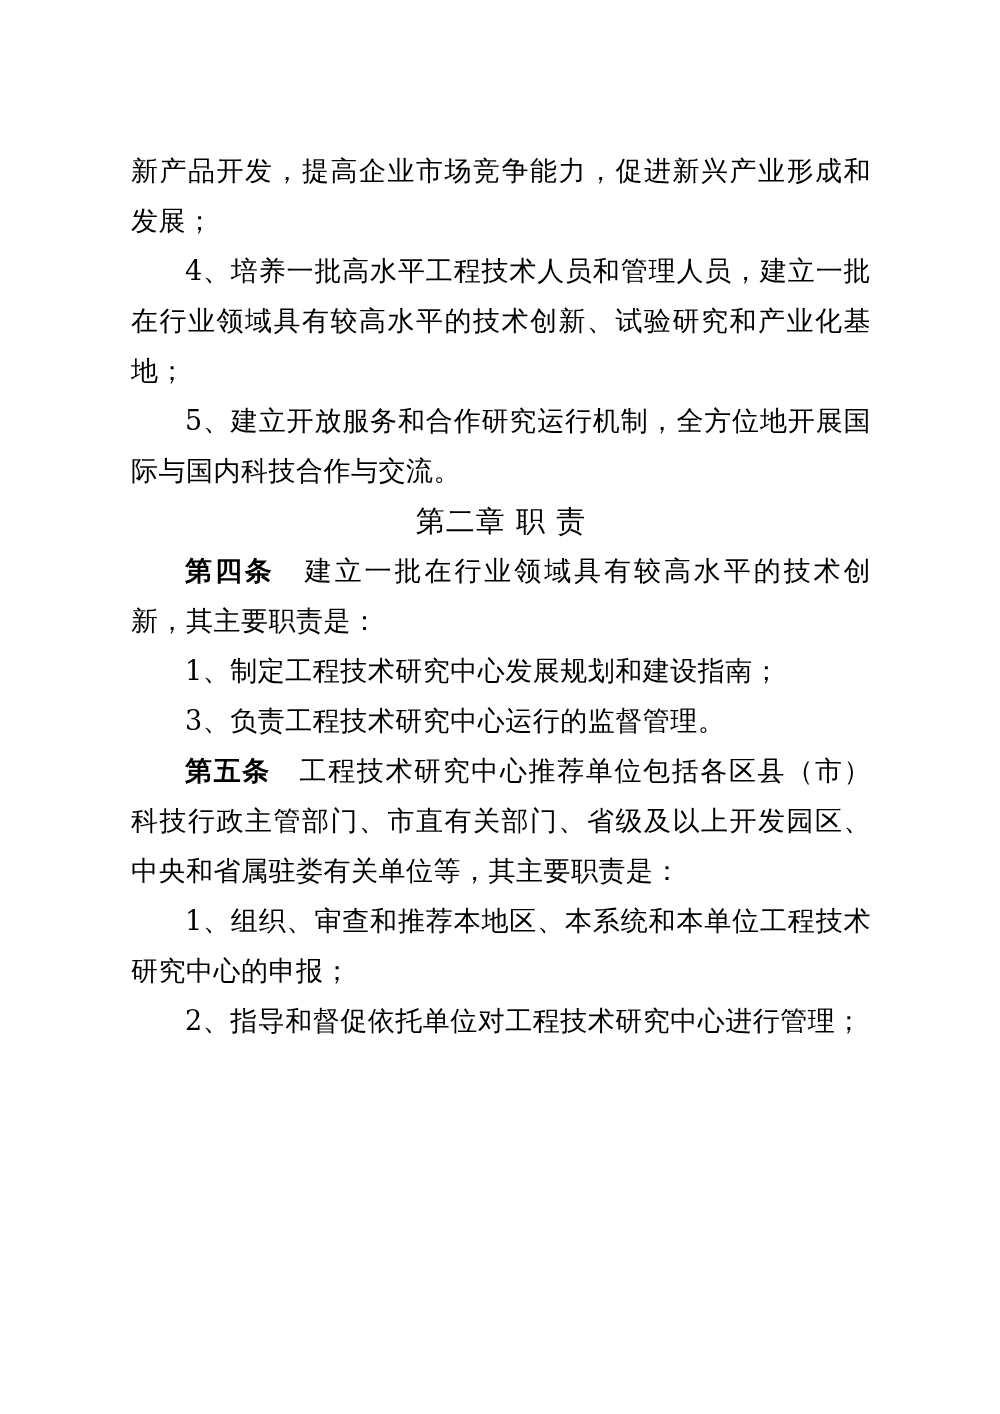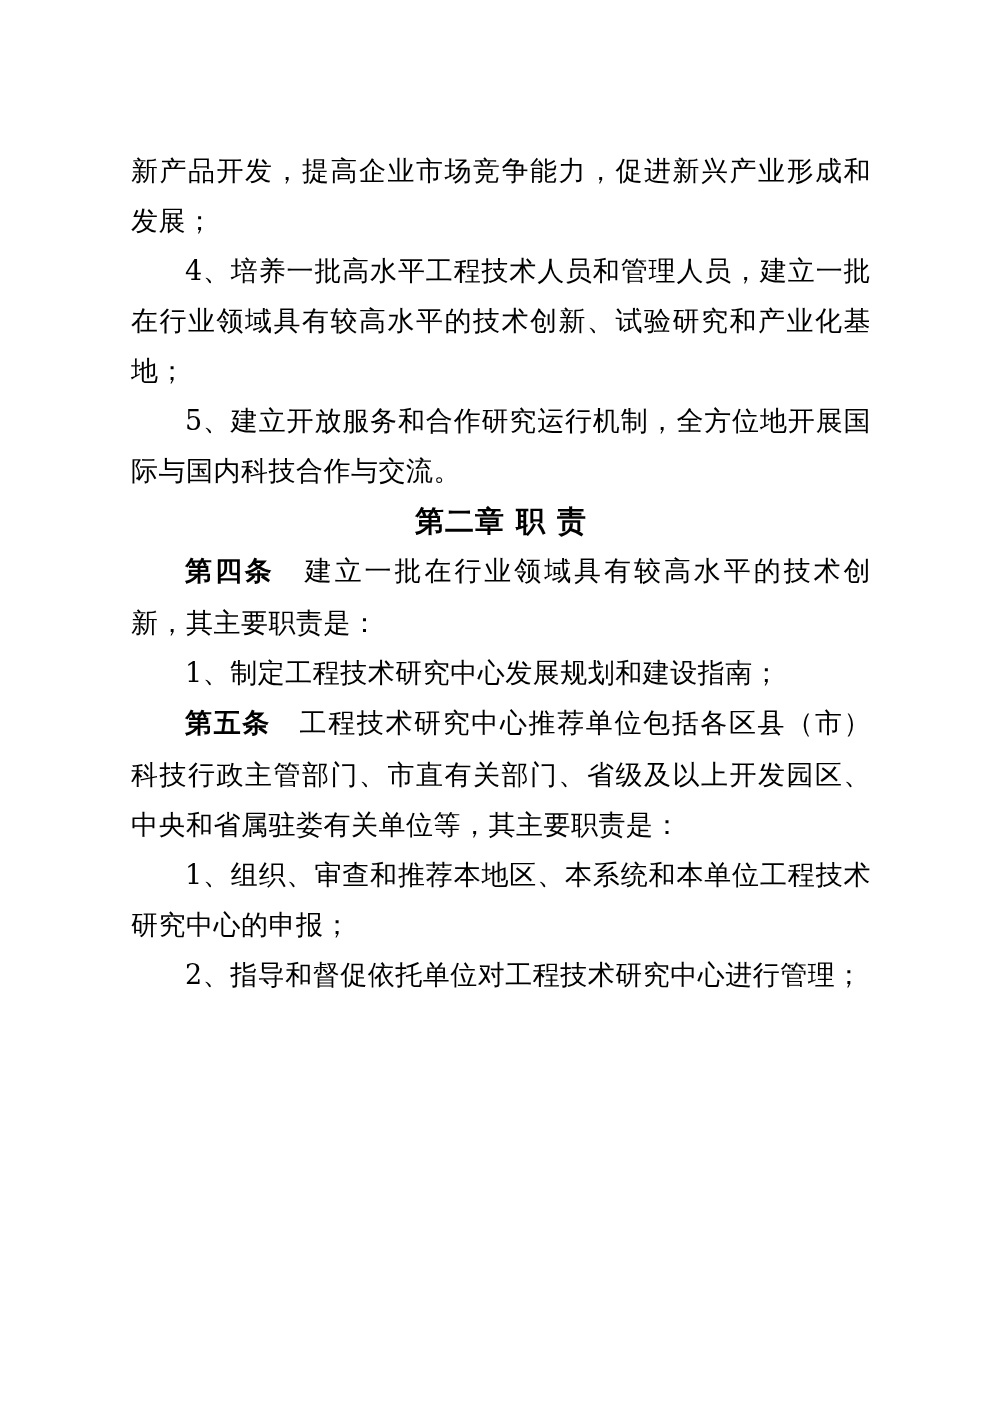--- a/index.html
+++ b/index.html
@@ -34,28 +34,28 @@
     text-justify: inter-ideograph;
     letter-spacing: 0.5px;
     word-break: break-all;
   }
   .content p.indent {
     text-indent: 2em;
   }
   .content p.heading {
     text-align: center;
     text-indent: 0;
-    font-weight: bold;
+    font-weight: normal;
     font-size: 29px;
     font-family: "DejaVu Sans", "Liberation Sans", sans-serif;
     letter-spacing: 1px;
   }
   .article-no {
     font-weight: bold;
-    font-family: Liberation Mono, monospace;
+    font-family: Liberation Serif, serif;
   }
   .footer {
     position: absolute;
     left: 0;
     right: 0;
     top: 1276px;
     text-align: center;
     font-size: 21px;
     line-height: 28px;
     color: #000000;
@@ -72,20 +72,21 @@
 
   <p class="indent"><span class="para-text">5、建立开放服务和合作研究运行机制，全方位地开展国际与国内科技合作与交流。</span></p>
 
   <p class="heading"><span class="para-text">第二章 职 责</span></p>
 
   <p class="indent"><strong class="article-no">第四条</strong><span class="para-text">　建立一批在行业领域具有较高水平的技术创新，其主要职责是：</span></p>
 
   <p class="indent"><span class="para-text">1、制定工程技术研究中心发展规划和建设指南；</span></p>
 
 
+  <p class="indent"><span class="para-text">3、负责工程技术研究中心运行的监督管理。</span></p>
 
   <p class="indent"><strong class="article-no">第五条</strong><span class="para-text">　工程技术研究中心推荐单位包括各区县（市）科技行政主管部门、市直有关部门、省级及以上开发园区、中央和省属驻娄有关单位等，其主要职责是：</span></p>
 
   <p class="indent"><span class="para-text">1、组织、审查和推荐本地区、本系统和本单位工程技术研究中心的申报；</span></p>
 
   <p class="indent"><span class="para-text">2、指导和督促依托单位对工程技术研究中心进行管理；</span></p>
 
 
 </div>
   <div class="footer">3</div>

